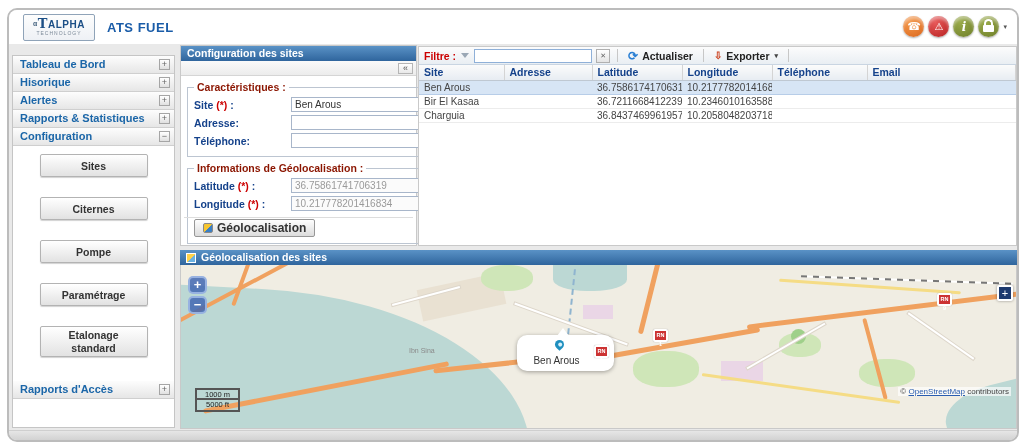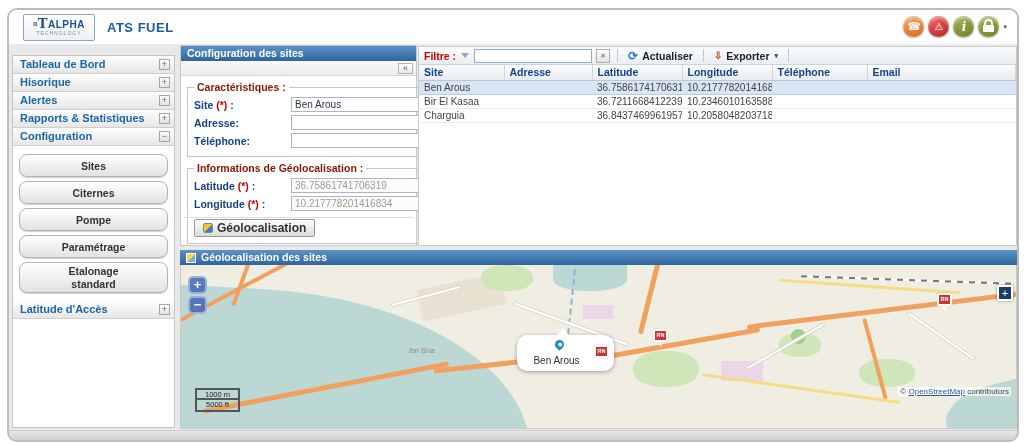--- a/index.html
+++ b/index.html
@@ -22,21 +22,21 @@
   .hicon.lock  { background:radial-gradient(circle at 35% 30%, #9aab4a,#6d7d28); }
   .shackle { position:absolute; top:3px; left:6px; width:9px; height:6px; border:2px solid #fff; border-bottom:none; border-radius:5px 5px 0 0; }
   .lockbody { position:absolute; top:9px; left:5px; width:11px; height:7px; background:#fff; border-radius:1px; }
   .hcaret { font-size:7px; color:#555; }
 
   
   .sidebar { position:absolute; left:3px; top:45px; width:163px; bottom:12px; background:#fff; border:1px solid #c5c5c5; }
   .acc { height:18px; line-height:17px; background:linear-gradient(#fdfdfd,#e6e6e6); border-bottom:1px solid #cfcfcf; color:#1b66a8; font-size:11px; font-weight:bold; padding-left:7px; position:relative; cursor:pointer; }
   .acc .box { position:absolute; right:4px; top:3px; width:11px; height:11px; border:1px solid #a5a5a5; background:linear-gradient(#fff,#e0e0e0); font-size:9px; line-height:9px; text-align:center; color:#666; font-weight:normal; }
   .side-buttons { padding:8px 0 4px; background:#fff; }
-  .sbtn { width:149px; margin:0 auto 4px; height:23px; border:1px solid #b3b3b3; border-radius:8px; background:linear-gradient(#ffffff,#e2e2e2); box-shadow:0 1px 1px rgba(0,0,0,.18); font-size:10.5px; font-weight:bold; color:#333; display:flex; align-items:center; justify-content:center; text-align:center; cursor:pointer; }
+  .sbtn { width:108px; margin:0 auto 20px; height:23px; border:1px solid #b3b3b3; border-radius:2px; background:linear-gradient(#ffffff,#e2e2e2); box-shadow:0 1px 1px rgba(0,0,0,.18); font-size:10.5px; font-weight:bold; color:#333; display:flex; align-items:center; justify-content:center; text-align:center; cursor:pointer; }
   .sbtn.tall { height:31px; }
   .sbtn.tall span { display:block; max-width:72px; line-height:1.15; }
 
   
   .widget-header { height:15px; line-height:15px; background:linear-gradient(#5a92c6,#2f659d); color:#fff; font-size:10.5px; font-weight:bold; padding-left:6px; display:flex; align-items:center; }
 
   
   .form-widget { position:absolute; left:171px; top:35px; width:237px; height:201px; background:#fff; border:1px solid #c9c9c9; }
   .form-toolbar { height:15px; background:linear-gradient(#fafafa,#ececec); border-bottom:1px solid #d5d5d5; position:relative; }
   .collapse-btn { position:absolute; right:3px; top:2px; width:15px; height:11px; border:1px solid #b5b5b5; background:linear-gradient(#fff,#e8e8e8); font-size:9px; line-height:9px; text-align:center; color:#555; cursor:pointer; }
@@ -145,21 +145,21 @@
       <div class="sbtn">
           <span>Pompe</span>
         </div>
       <div class="sbtn">
           <span>Paramétrage</span>
         </div>
       <div class="sbtn tall">
           <span>Etalonage standard</span>
         </div>
     </div>
-    <div class="acc"><span>Latitude d'Accès</span><span class="box">+</span></div>
+    <div class="acc"><span>Rapports d'Accès</span><span class="box">+</span></div>
   </div>
 
   <div class="form-widget">
     <div class="widget-header">Configuration des sites</div>
     <div class="form-toolbar">
       <span class="collapse-btn">«</span>
     </div>
     <fieldset>
       <legend>Caractéristiques :</legend>
       <div class="frow">

